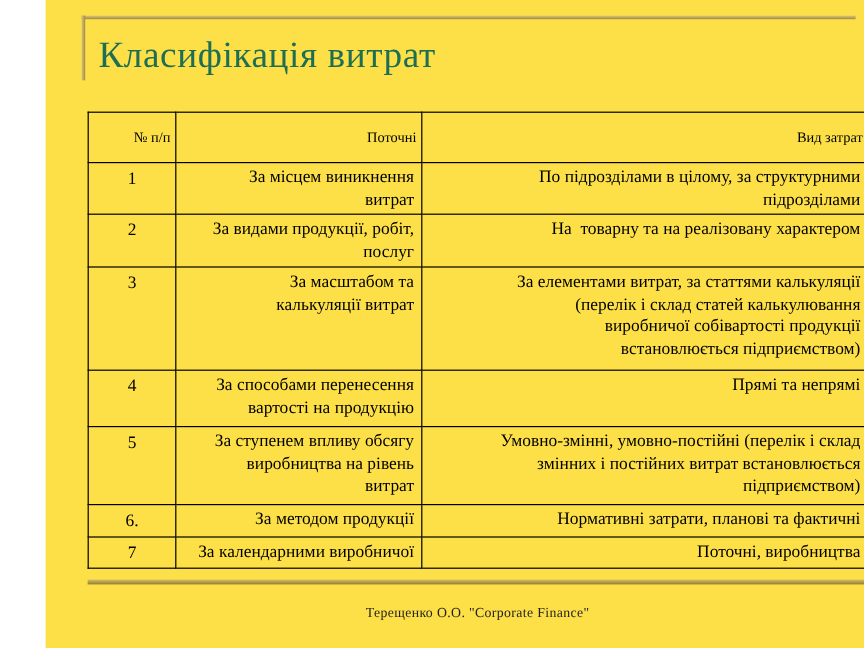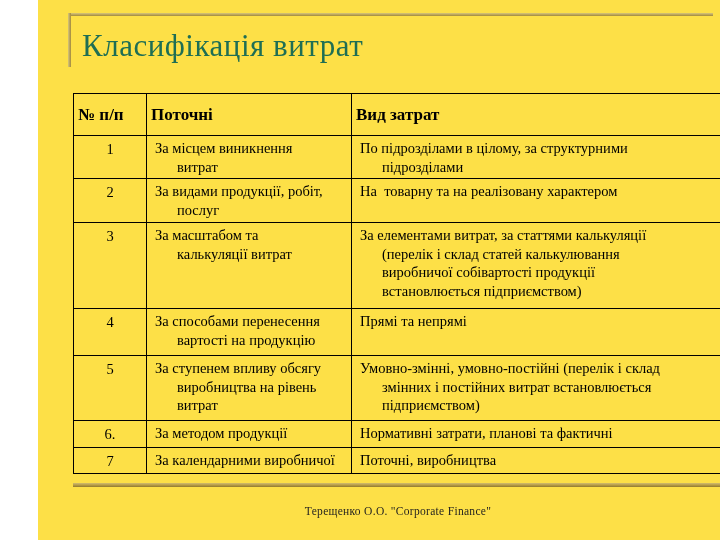--- a/index.html
+++ b/index.html
@@ -38,34 +38,35 @@
     table-layout:fixed;
     font-size:14.5px;
     color:#000;
   }
   table.costs th, table.costs td {
     border:1.5px solid #000;
     vertical-align:top;
     line-height:1.28;
   }
   table.costs th {
-    font-weight:bold;
-    text-align:left;
+    font-weight:normal;
+    text-align:right;
     vertical-align:middle;
     padding:3px 4px;
-    font-size:17px;
+    font-size:12px;
   }
   td.num {
     text-align:center;
     padding:4px 2px 2px 2px;
   }
   td.txt {
     padding:3px 6px 2px 30px;
     text-indent:-22px;        
     white-space:pre-wrap;
+    text-align:right;
   }
   tr.r-head { height:42px; }
   tr.r1 { height:43px; }
   tr.r2 { height:44px; }
   tr.r3 { height:86px; }
   tr.r4 { height:47px; }
   tr.r5 { height:65px; }
   tr.r6 { height:27px; }
   tr.r7 { height:25px; }
   

